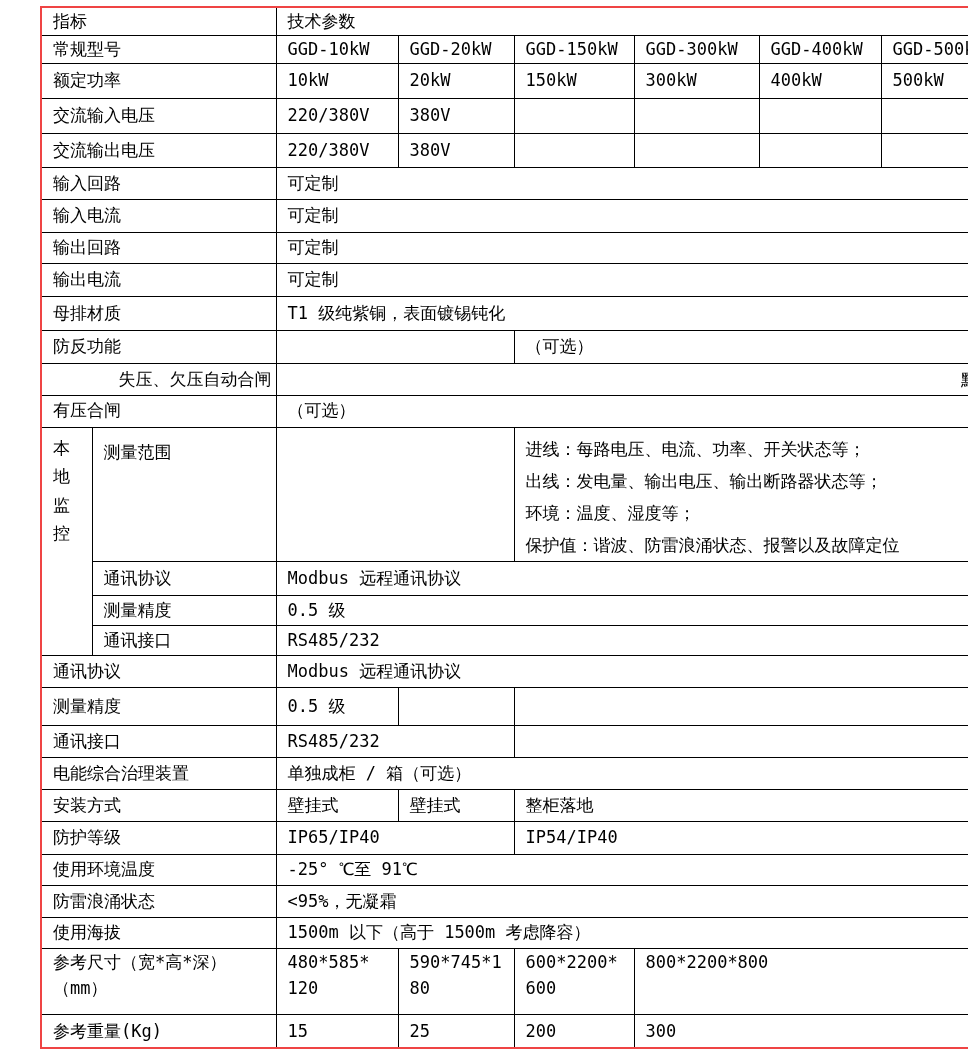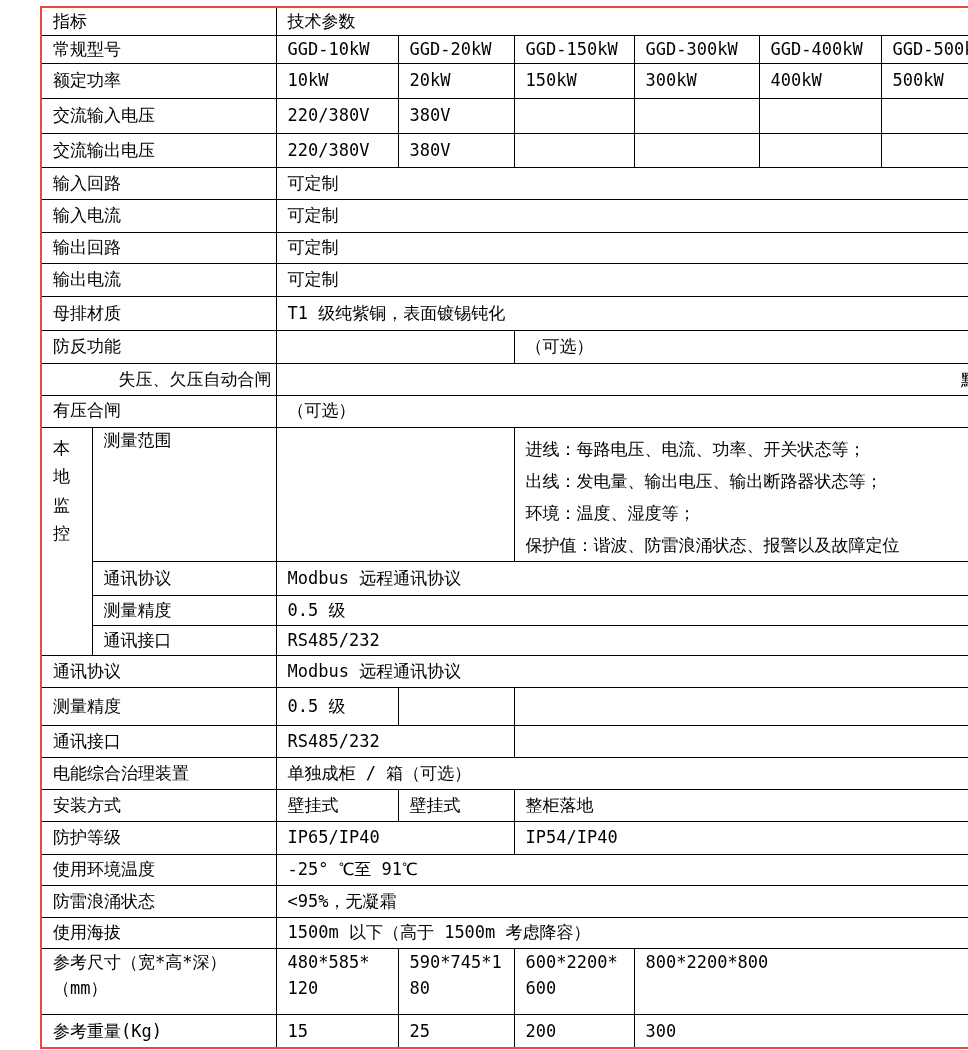--- a/index.html
+++ b/index.html
@@ -5,21 +5,21 @@
   html,body{margin:0;padding:0;background:#ffffff;}
   body{width:968px;height:1050px;overflow:hidden;color:#000;
        font-family:"DejaVu Sans Mono","Liberation Serif",serif;}
   .page{padding:6px 0 0 5px;}
   table.spec{border-collapse:collapse;table-layout:fixed;width:959px;
              border:2px solid #ef4444;margin-left:35px;}
   td{border:1px solid #000;font-size:17px;line-height:1.3;
      padding:0 4px 0 11px;vertical-align:middle;overflow:hidden;
      white-space:nowrap;}
   td.vert{white-space:pre-line;vertical-align:top;padding-top:6px;line-height:28.5px;}
-  td.topcell{vertical-align:top;padding-top:1px;}
+  td.topcell{vertical-align:top;padding-top:13px;}
   td.mon{white-space:pre-line;vertical-align:top;padding-top:5px;line-height:32px;}
   td.dims{white-space:pre-line;vertical-align:top;line-height:26px;}
 </style>
 </head>
 <body>
 
 <div class="page">
   <table class="spec">
     <colgroup>
         <col style="width: 51px;">

